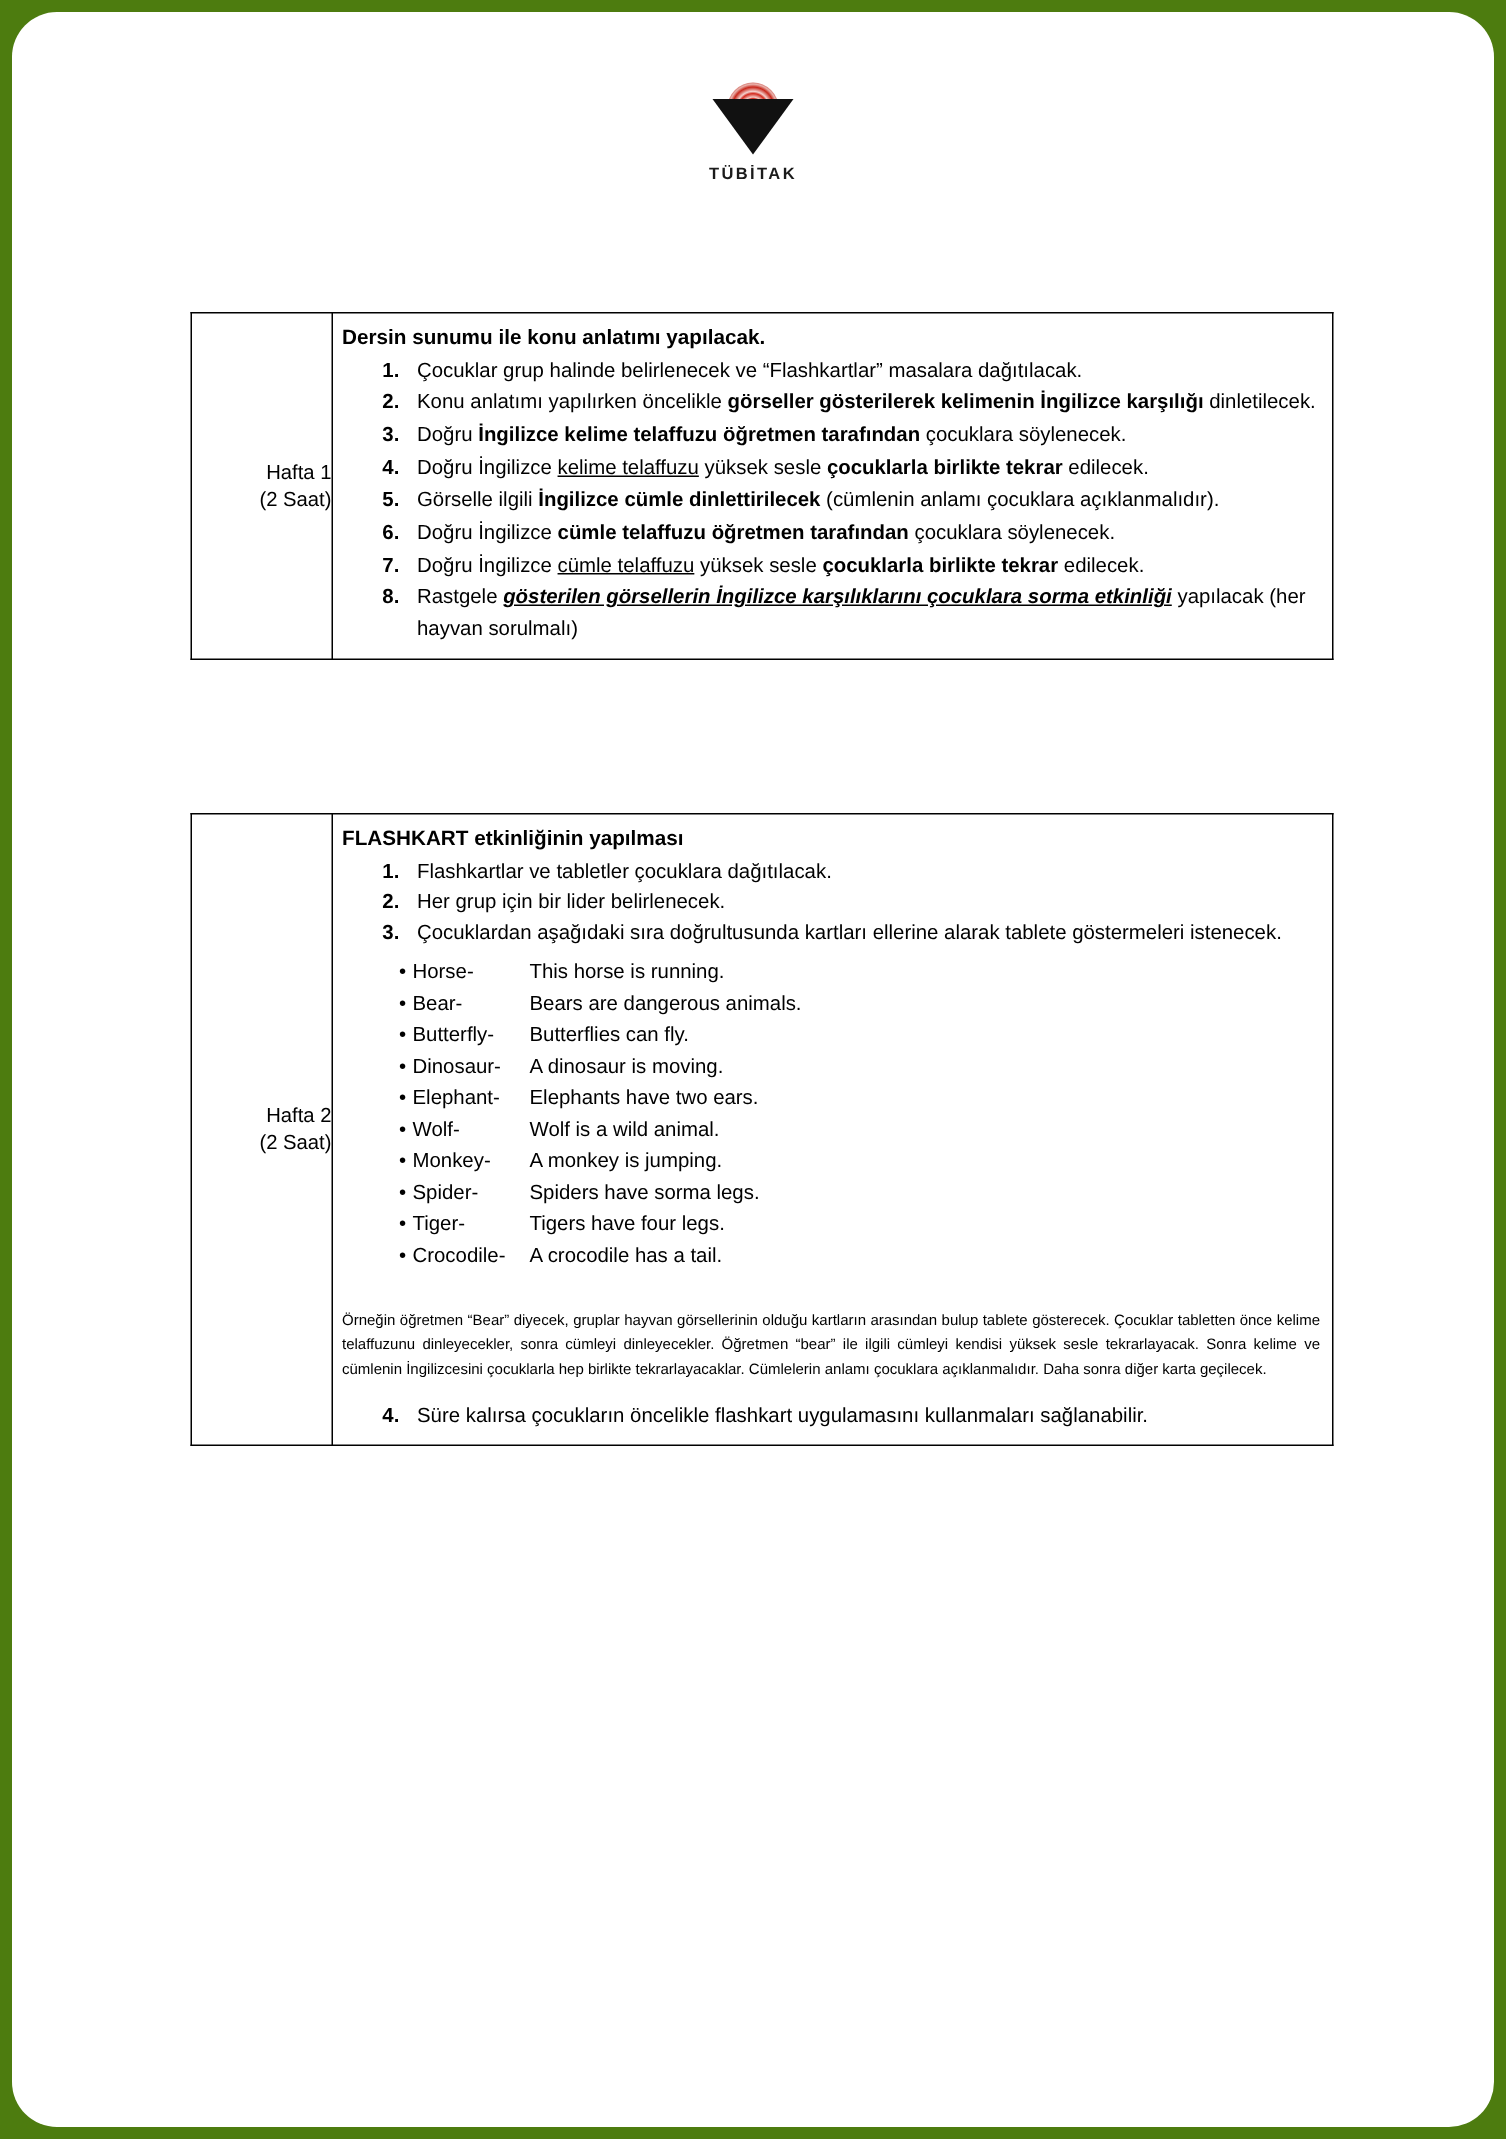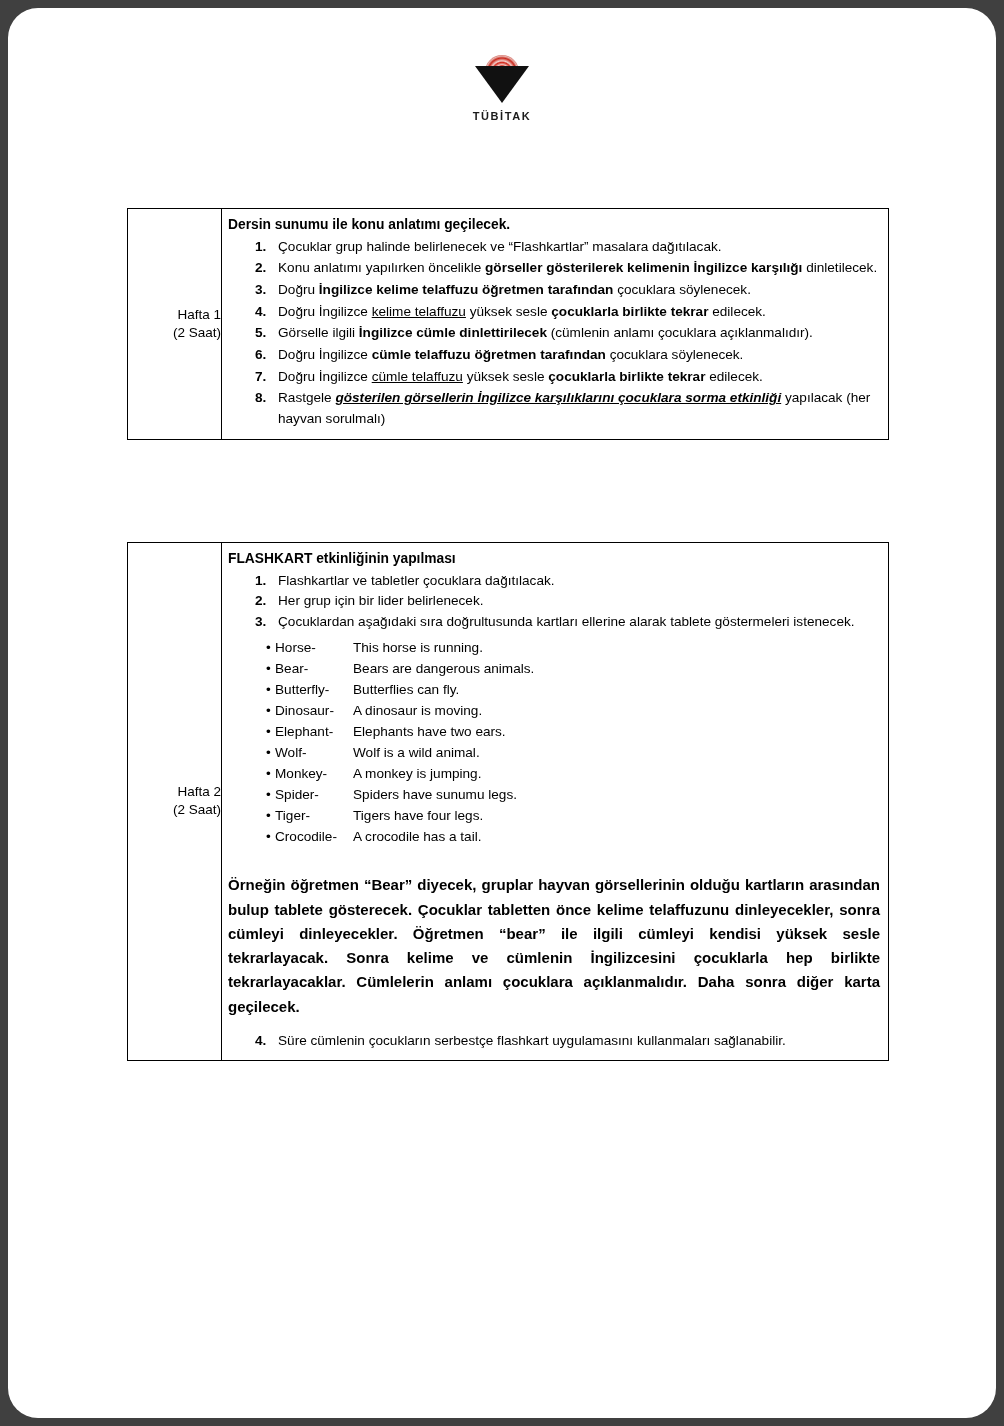--- a/index.html
+++ b/index.html
@@ -5,21 +5,21 @@
   * { box-sizing: border-box; }
   html, body {
     margin: 0; padding: 0;
     background: #1a1a1a;
     font-family: "Liberation Sans", sans-serif;
   }
   .screen {
     position: relative;
     width: 1004px;
     height: 1426px;
-    background: #404040;
+    background: #4d7c0f;
     overflow: hidden;
   }
   .page {
     position: absolute;
     left: 8px; top: 8px;
     width: 988px; height: 1410px;
     background: #ffffff;
     border-radius: 30px;
     overflow: hidden;
   }
@@ -149,25 +149,25 @@
   }
   .animal-list li {
     display: flex;
     font-size: 13.6px;
   }
   .animal-list .bullet { width: 9px; flex: 0 0 9px; }
   .animal-list .word { flex: 0 0 78px; }
   .animal-list .sentence { flex: 1 1 auto; }
 
   .para-bold {
-    font-weight: bold;
+    font-weight: normal;
     text-align: justify;
     text-justify: inter-word;
     line-height: 1.62;
-    font-size: 15px;
+    font-size: 10px;
     margin: 26px 0 12px 0;
   }
 
   ol.tail-list {
     margin: 2px 0 0 0;
     padding-left: 42px;
     line-height: 1.52;
   }
   ol.tail-list > li { padding-left: 8px; }
   ol.tail-list > li::marker { font-weight: bold; }
@@ -199,21 +199,21 @@
 
 
       <table class="tbl" id="table-week1">
         <tbody>
             <tr>
           <td class="week-cell">
             <div>Hafta 1</div>
             <div>(2 Saat)</div>
           </td>
           <td class="content-cell">
-            <p class="cell-head">Dersin sunumu ile konu anlatımı geçilecek.</p>
+            <p class="cell-head">Dersin sunumu ile konu anlatımı yapılacak.</p>
             <ol class="numlist loose">
               <li>
                 <span>Çocuklar grup halinde belirlenecek ve “Flashkartlar” masalara dağıtılacak.</span>
               </li>
               <li>
                 <span>Konu anlatımı yapılırken öncelikle </span><b>görseller gösterilerek kelimenin İngilizce karşılığı</b><span> dinletilecek.</span>
               </li>
               <li>
                 <span>Doğru </span><b>İngilizce kelime telaffuzu öğretmen tarafından</b><span> çocuklara söylenecek.</span>
               </li>
@@ -293,39 +293,39 @@
                 <span class="sentence">Wolf is a wild animal.</span>
               </li>
               <li>
                 <span class="bullet">•</span>
                 <span class="word">Monkey-</span>
                 <span class="sentence">A monkey is jumping.</span>
               </li>
               <li>
                 <span class="bullet">•</span>
                 <span class="word">Spider-</span>
-                <span class="sentence">Spiders have sunumu legs.</span>
+                <span class="sentence">Spiders have sorma legs.</span>
               </li>
               <li>
                 <span class="bullet">•</span>
                 <span class="word">Tiger-</span>
                 <span class="sentence">Tigers have four legs.</span>
               </li>
               <li>
                 <span class="bullet">•</span>
                 <span class="word">Crocodile-</span>
                 <span class="sentence">A crocodile has a tail.</span>
               </li>
             </ul>
 
             <p class="para-bold">Örneğin öğretmen “Bear” diyecek, gruplar hayvan görsellerinin olduğu kartların arasından bulup tablete gösterecek. Çocuklar tabletten önce kelime telaffuzunu dinleyecekler, sonra cümleyi dinleyecekler. Öğretmen “bear” ile ilgili cümleyi kendisi yüksek sesle tekrarlayacak. Sonra kelime ve cümlenin İngilizcesini çocuklarla hep birlikte tekrarlayacaklar. Cümlelerin anlamı çocuklara açıklanmalıdır. Daha sonra diğer karta geçilecek.</p>
 
             <ol class="tail-list" start="4">
               <li>
-                <span>Süre cümlenin çocukların serbestçe flashkart uygulamasını kullanmaları sağlanabilir.</span>
+                <span>Süre kalırsa çocukların öncelikle flashkart uygulamasını kullanmaları sağlanabilir.</span>
               </li>
             </ol>
           </td>
         </tr>
       </tbody>
         </table>
 
 
     </div>
   </div>

